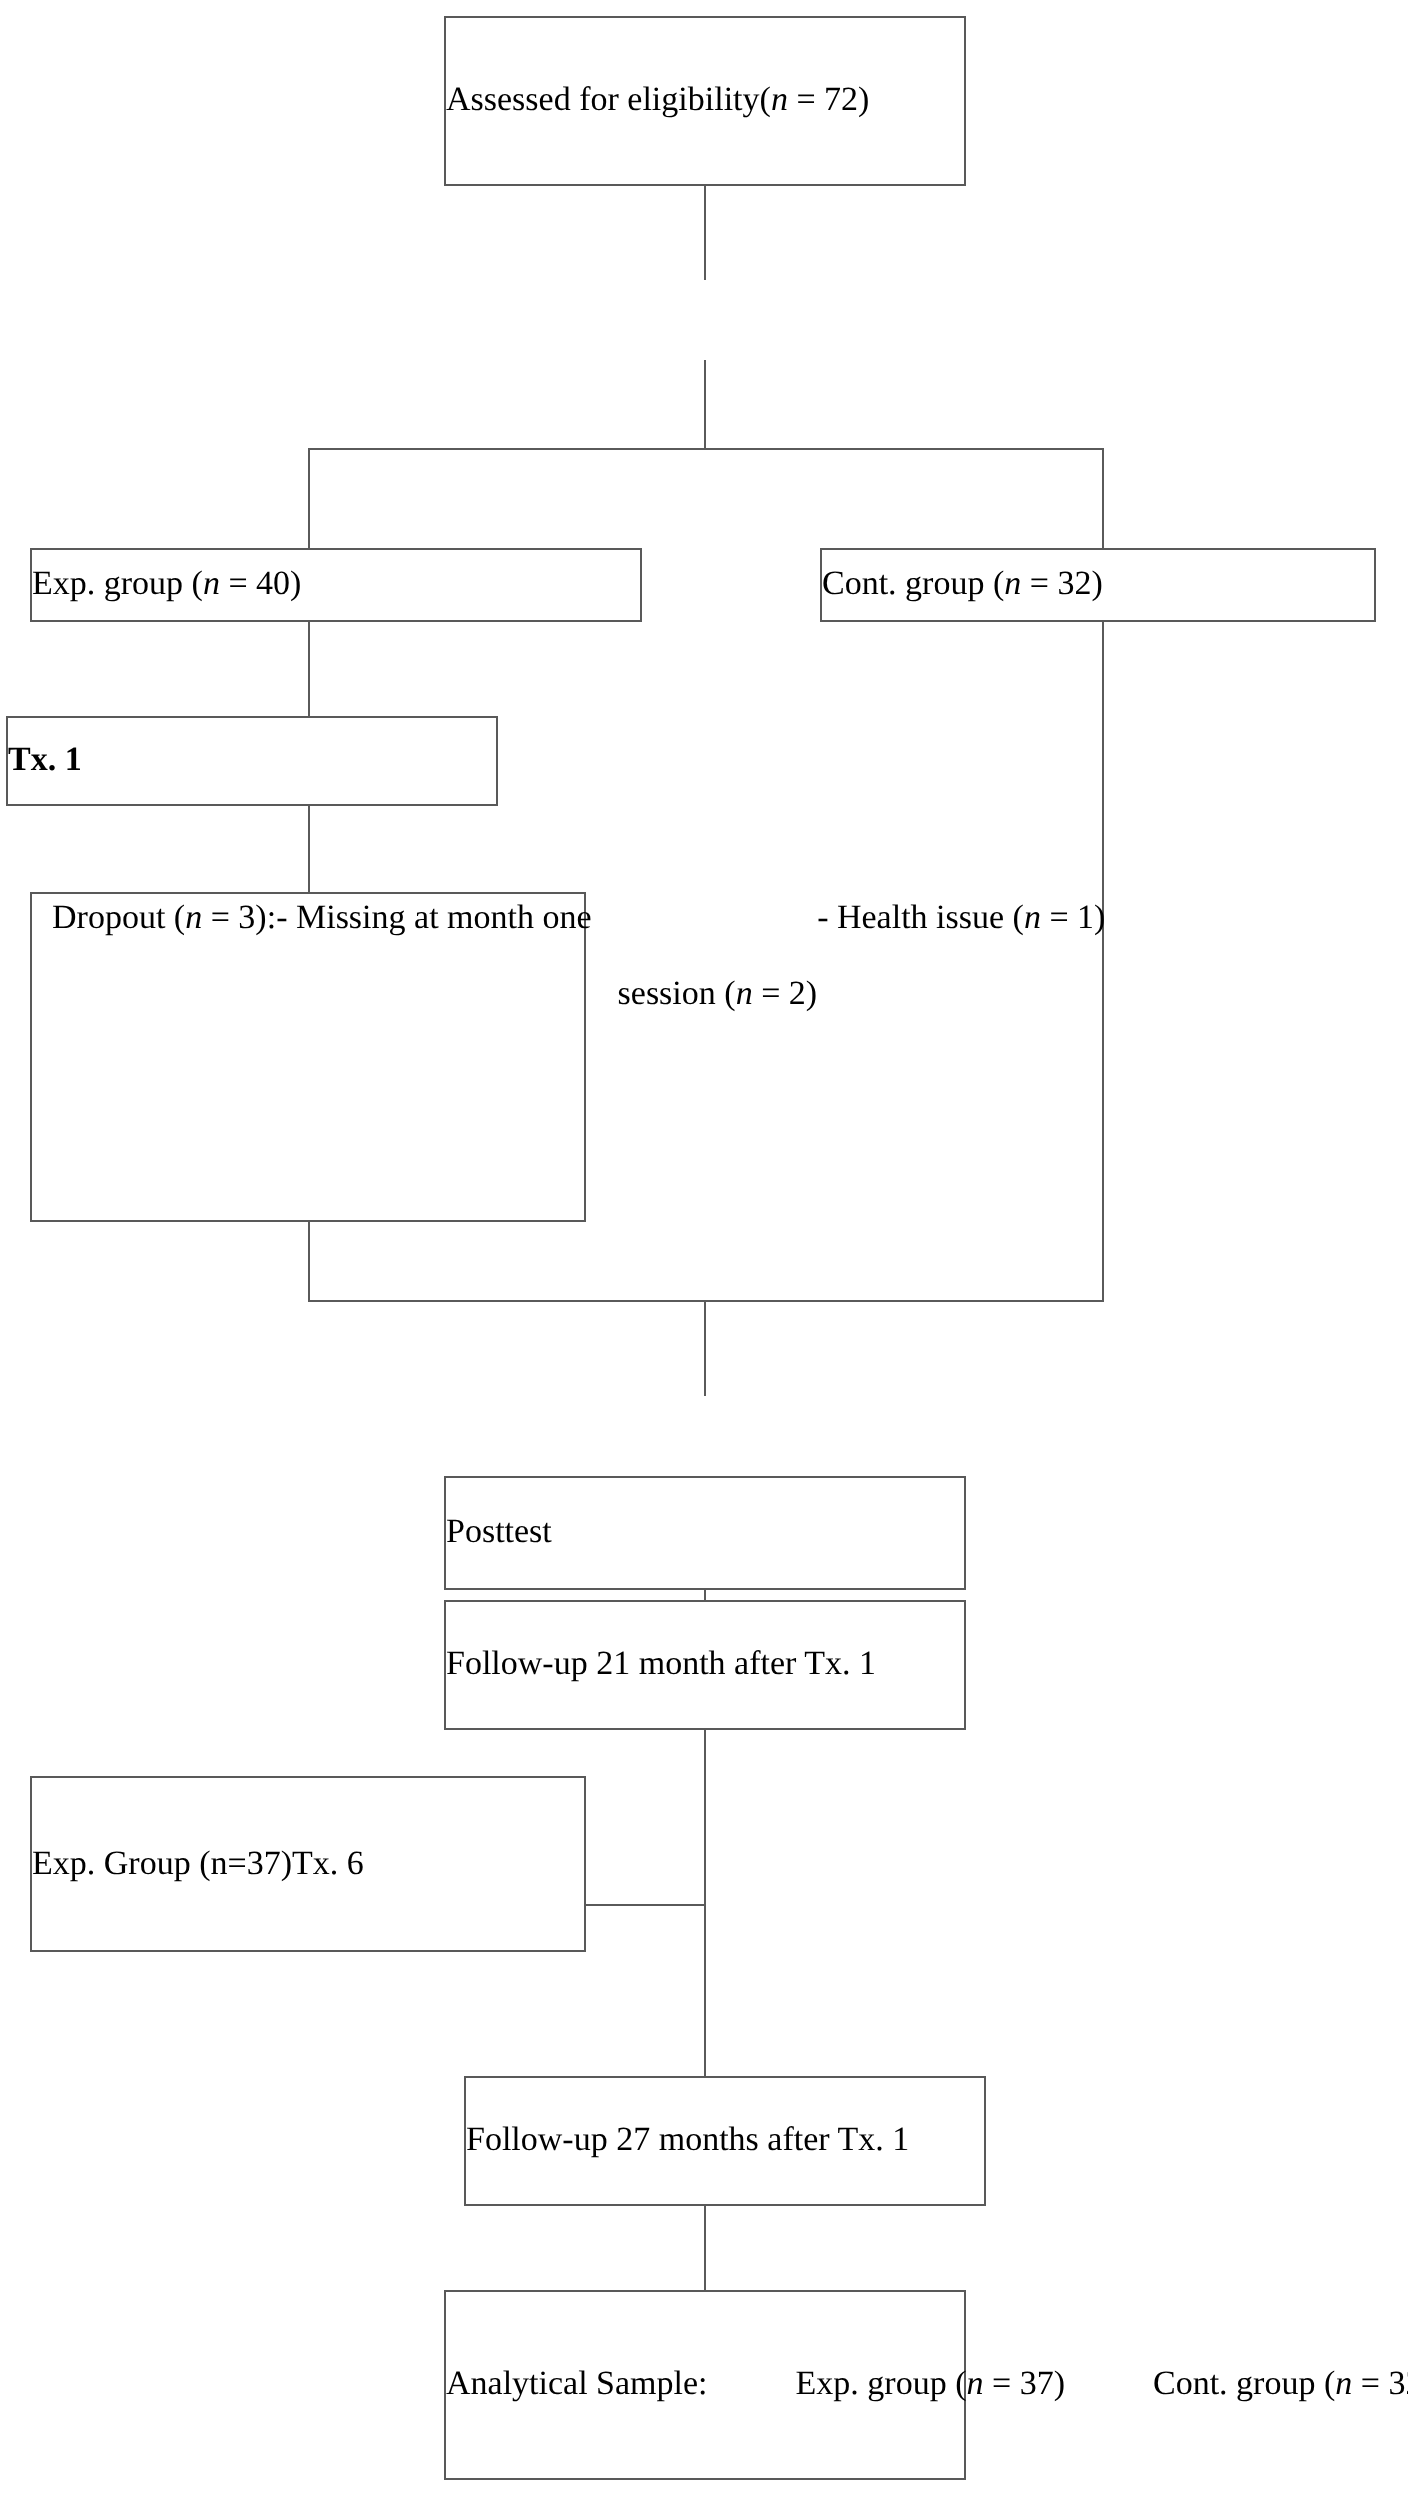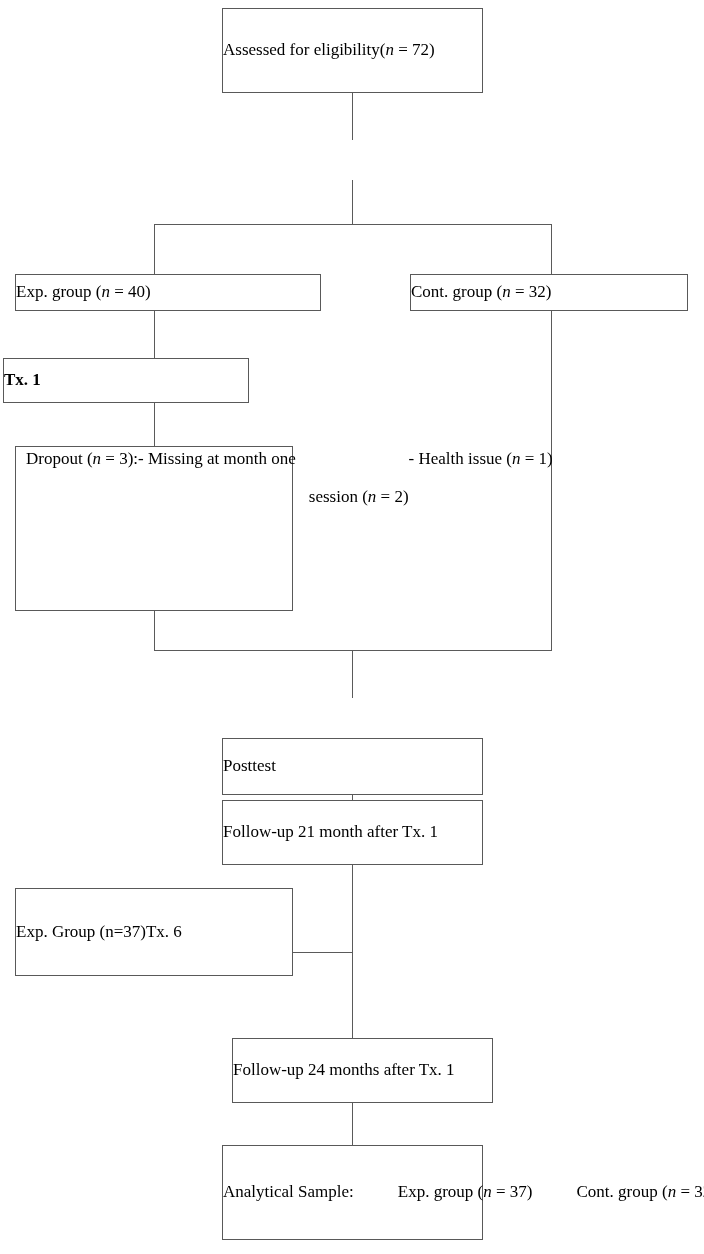--- a/index.html
+++ b/index.html
@@ -107,21 +107,21 @@
     <span class="ln">1 month after Tx. 1</span>
   </div>
 
   <div class="node" style="left:15px; top:888px; width:278px; height:88px;">
     <span class="ln">Exp. Group (n=37)</span>
     <span class="ln">Tx. 6</span>
   </div>
 
   <div class="node" style="left:232px; top:1038px; width:261px; height:65px;">
     <span class="ln">Follow-up 2</span>
-    <span class="ln">4 months after Tx. 1</span>
+    <span class="ln">7 months after Tx. 1</span>
   </div>
 
   <div class="node" style="left:222px; top:1145px; width:261px; height:95px;gap:44px;">
     <span class="ln">Analytical Sample:</span>
     <span class="ln"><span>Exp. group (</span><span class="it">n</span><span> = 37)</span></span>
     <span class="ln"><span>Cont. group (</span><span class="it">n</span><span> = 32)</span></span>
   </div>
 
 </div>
 

